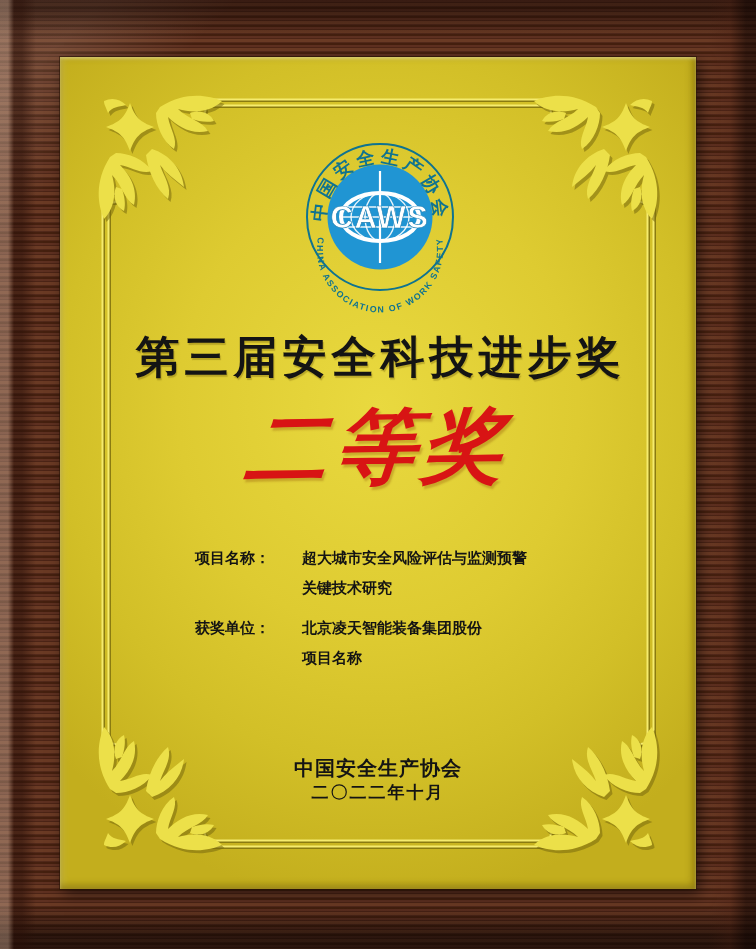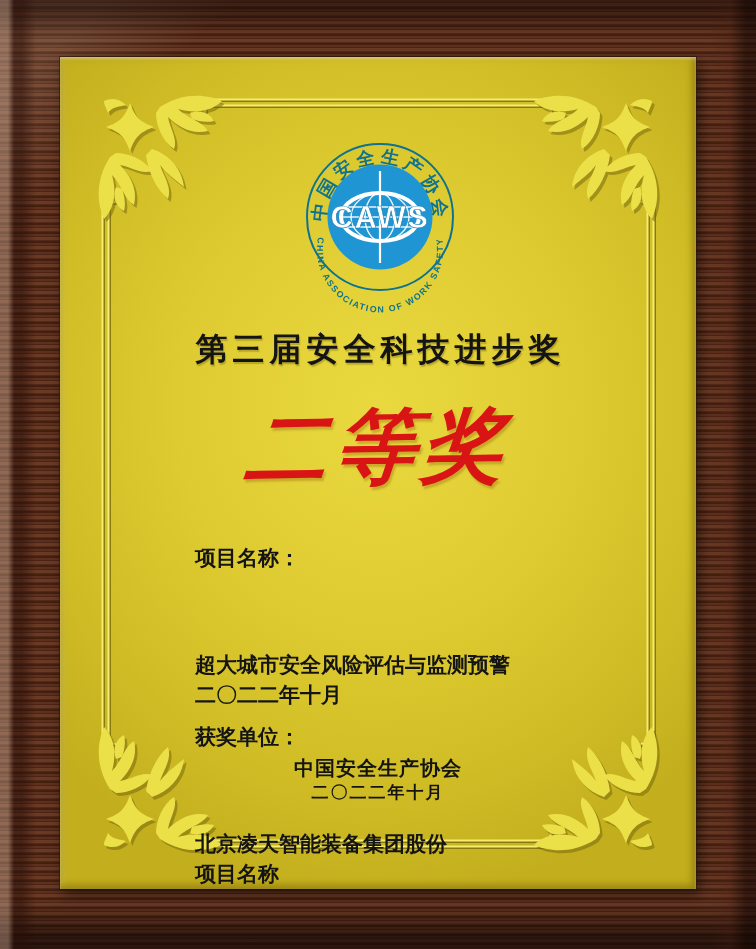--- a/index.html
+++ b/index.html
@@ -21,31 +21,31 @@
     box-shadow:
       0 0 0 1px rgba(40,20,5,.55),
       4px 6px 14px rgba(0,0,0,.5),
       inset 0 2px 3px rgba(255,255,220,.35),
       inset 0 -4px 7px rgba(110,90,0,.45),
       inset 3px 0 6px rgba(255,255,220,.22),
       inset -4px 0 7px rgba(110,90,0,.38);
   }
   .deco{position:absolute;left:0;top:0;}
   .txt{position:absolute;left:0;right:0;text-align:center;color:#141414;}
-  .title{top:271px;font-size:32px;font-weight:700;letter-spacing:5px;padding-left:5px;
+  .title{top:271px;font-size:44px;font-weight:700;letter-spacing:5px;padding-left:5px;
          text-shadow:1px 2px 1px rgba(90,70,0,.3);}
   .grade{top:344px;font-size:82px;line-height:1.12;font-weight:700;font-style:italic;
          font-family:"DejaVu Serif","Liberation Serif",serif;
          letter-spacing:6px;transform:skewX(-6deg) rotate(-1deg);
          text-shadow:2px 3px 2px rgba(130,60,0,.28);}
   .fields{position:absolute;left:135px;top:486px;width:430px;color:#141414;}
-  .field{display:flex;font-size:21px;font-weight:700;line-height:30px;flex-direction:column;}
+  .field{display:flex;font-size:15px;font-weight:700;line-height:30px;}
   .field+.field{margin-top:0;}
   .f1{margin-bottom:12px;}
-  .f2{margin-bottom:7px;}
+  .f2{margin-bottom:7px;font-family:Liberation Mono, monospace;}
   .flabel{flex:0 0 107px;}
   .fvalue{flex:1;white-space:pre-line;}
   .issuer{top:698px;font-size:20px;font-weight:700;letter-spacing:1px;}
   .date{top:724px;font-size:17px;font-weight:700;letter-spacing:2px;}
 </style>
 </head>
 <body>
 
 <div class="stage">
   <div class="plate">
@@ -127,21 +127,21 @@
       </g>
     </svg>
 
     <div class="txt title">第三届安全科技进步奖</div>
     <div class="txt grade" style="color:#d81414;">二等奖</div>
 
     <div class="fields">
       <div class="field f1">
         <span class="flabel">项目名称：</span>
         <span class="fvalue">超大城市安全风险评估与监测预警
-二〇二二年十月</span>
+关键技术研究</span>
       </div>
       <div class="field f2">
         <span class="flabel">获奖单位：</span>
         <span class="fvalue">北京凌天智能装备集团股份
 项目名称</span>
       </div>
     </div>
 
     <div class="txt issuer">中国安全生产协会</div>
     <div class="txt date">二〇二二年十月</div>

